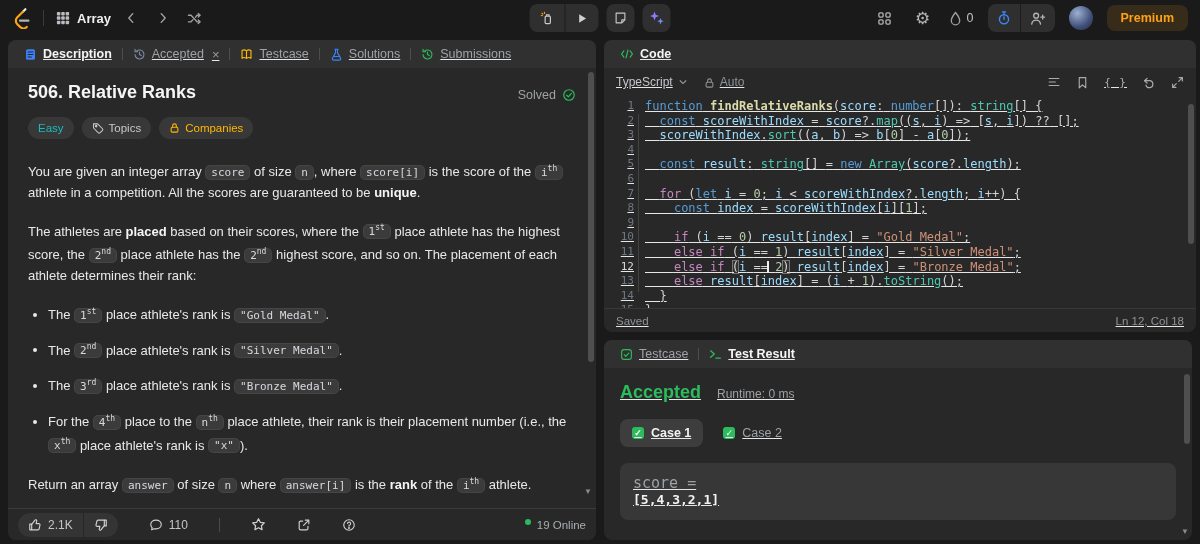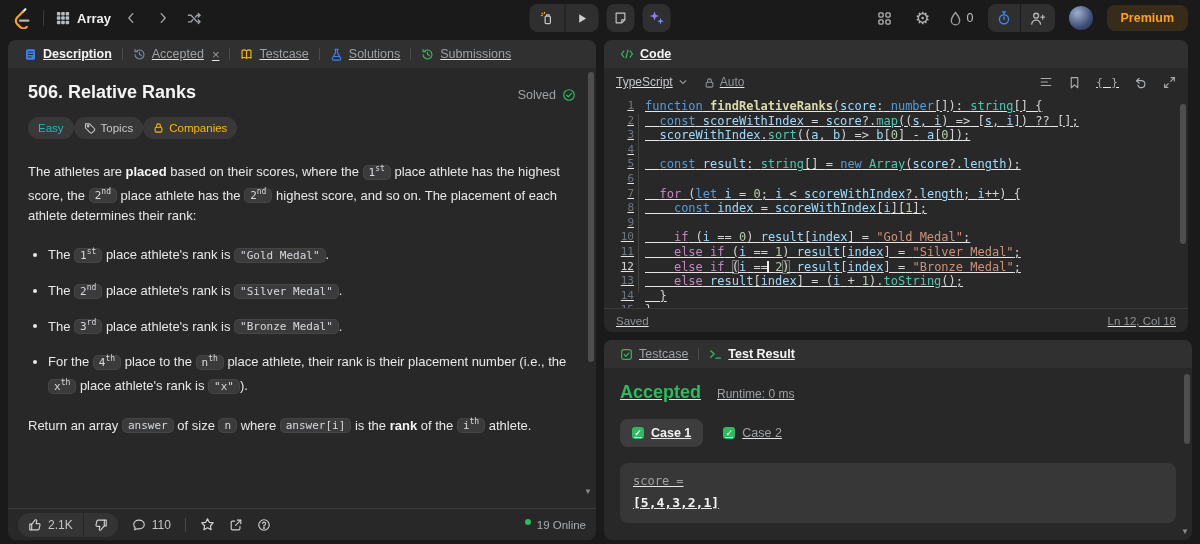--- a/index.html
+++ b/index.html
@@ -27,49 +27,49 @@
   .gear-glyph { font-size:17px; color:#b3b3b3; line-height:1; }
   .streak { display:flex; align-items:center; gap:5px; color:#c0c0c0; font-size:12.5px; }
   .pillgroup { display:flex; background:#2f2f2f; border-radius:8px; overflow:hidden; height:28px; }
   .pillgroup .seg { padding:0 9px; }
   .avatar { width:24px; height:24px; border-radius:50%; background:radial-gradient(circle at 35% 30%, #9db0d0, #41507a 60%, #232c44); }
   .premium { background:rgba(255,161,22,.13); color:#ffa116; font-weight:600; font-size:12.5px; padding:6px 14px; border-radius:8px; }
 
   
   .panel { position:absolute; background:#282828; border-radius:8px; overflow:hidden;text-decoration:underline; }
   #left-panel  { left:8px;  top:40px; width:588px; bottom:4px; }
-  #code-panel  { left:604px; top:40px; right:12px; height:292px; }
+  #code-panel  { left:604px; top:40px; right:4px; height:292px; }
   #test-panel  { left:604px; top:340px; right:8px; bottom:4px; }
 
   .tabbar { height:28px; background:#303030; display:flex; align-items:center; padding:0 8px; font-size:12.5px; color:#9fa3a8; }
   .tab { display:flex; align-items:center; gap:6px; padding:0 8px; height:100%; white-space:nowrap; }
   .tab.active { color:#f5f5f5; font-weight:700; }
   .tab-divider { width:1px; height:12px; background:#4c4c4c; margin:0 2px; flex:none; }
   .tab .close { color:#9a9a9a; font-size:13px; margin-left:2px; line-height:1; }
 
   
   .desc { position:absolute; top:28px; left:0; right:0; bottom:32px; padding:14px 20px 0 20px; overflow:hidden; line-height:20px; color:#e8e8e8; }
   .title-row { display:flex; justify-content:space-between; align-items:flex-start; }
   .ptitle { font-size:18px; font-weight:700; color:#f5f5f5; }
   .solved { display:flex; align-items:center; gap:6px; color:#9da2a6; font-size:12.5px; margin-top:3px; }
-  .pills { display:flex; gap:0; margin:12px 0 20px; }
+  .pills { display:flex; gap:8px; margin:12px 0 20px; }
   .pill { height:22px; padding:0 10px; border-radius:999px; background:rgba(255,255,255,.08); font-size:11.5px; display:inline-flex; align-items:center; gap:5px; color:#c8c8c8; }
   .pill.easy { color:#1cbaba; }
   .pill.companies { color:#ffb800; }
   .desc p { margin:0 0 16px; }
   .desc ul { margin:16px 0; padding-left:20px; }
   .desc li { margin-bottom:12px; }
   strong.rt-b { color:#f5f5f5; }
   .chip { background:rgba(255,255,255,.09); border:1px solid rgba(255,255,255,.05); border-radius:5px; padding:0 5px; font-family:"DejaVu Sans Mono", monospace; font-size:11px; color:#d6d9de; white-space:nowrap; }
   .chip sup { font-size:8px; }
   sup { font-size:9px; }
   .scroll-thumb { position:absolute; width:6px; border-radius:3px; background:#4f4f4f; }
   .scroll-arrow { position:absolute; color:#8a8a8a; font-size:8px; }
 
-  .lfooter { position:absolute; left:0; right:0; bottom:0; height:32px; background:#282828; border-top:1px solid rgba(255,255,255,.09); display:flex; align-items:center; gap:14px; padding:0 10px; font-size:12px; color:#c4c7ca; }
+  .lfooter { position:absolute; left:0; right:0; bottom:0; height:32px; background:#282828; border-top:1px solid rgba(255,255,255,.09); display:flex; align-items:center; gap:31px; padding:0 10px; font-size:12px; color:#c4c7ca; }
   .like-group { display:flex; align-items:center; background:#343434; border-radius:999px; height:24px; overflow:hidden; }
   .like-seg { display:flex; align-items:center; gap:6px; padding:0 10px; height:100%; }
   .like-seg + .like-seg { border-left:1px solid #262626; }
   .foot-item { display:flex; align-items:center; gap:6px; }
   .foot-div { width:1px; height:14px; background:#4a4a4a; }
   .online { margin-left:auto; display:flex; gap:6px; color:#a8adb2; font-size:11.5px; }
   .dot { width:6px; height:6px; border-radius:50%; background:#2cbb5d; }
 
   
   .ctoolbar { height:28px; display:flex; align-items:center; gap:16px; padding:0 12px; font-size:12px; color:#c3c6ca; }
@@ -99,21 +99,21 @@
   .tcontent { padding:14px 16px; position:relative; }
   .accepted-row { display:flex; align-items:baseline; gap:16px; margin-bottom:16px; }
   .accepted { color:#2cbb5d; font-size:18px; font-weight:600; }
   .runtime { color:#9da2a6; font-size:12px; }
   .cases { display:flex; gap:8px; margin-bottom:16px; }
   .case { height:28px; padding:0 12px; border-radius:8px; display:flex; align-items:center; gap:7px; font-size:12.5px; color:#9da2a6; }
   .case.active { background:rgba(255,255,255,.1); color:#f2f2f2; font-weight:600; }
   .cb { width:12px; height:12px; border-radius:3px; background:#2cbb5d; color:#fff; font-size:9px; line-height:12px; text-align:center; flex:none; }
   .input-label { font-size:12px; color:#9da2a6; margin-bottom:9px; }
   .input-box { background:rgba(255,255,255,.07); border-radius:8px; padding:11px 13px 13px; }
-  .input-name { font-family:"DejaVu Sans Mono", monospace; font-size:12px; color:#9da2a6; margin-bottom:7px; }
+  .input-name { font-family:"DejaVu Sans Mono", monospace; font-size:15px; color:#9da2a6; }
   .input-value { font-family:"DejaVu Sans Mono", monospace; font-size:13px; color:#f2f2f2; font-weight:700; }
 </style>
 </head>
 <body>
 
 <div class="nav">
   <div class="nav-left">
     <span style="display:flex;">
       <svg width="19" height="22" viewBox="0 0 19 22" fill="none" stroke-linecap="round">
         <path d="M13.4 2.2 L10.9 4.8" stroke="#eaeaea" stroke-width="2.2"></path>
@@ -322,20 +322,21 @@
         <span style="display:flex;color:#ffb800;">
           <svg width="11" height="12" viewBox="0 0 14 16" fill="none" stroke="currentColor" stroke-width="1.4">
               <rect x="2.5" y="7" width="9" height="6.5" rx="1.5"></rect>
               <path d="M4.5 7V5a2.5 2.5 0 0 1 5 0v2"></path>
             </svg>
         </span>
         <span>Companies</span>
       </span>
     </div>
     <div id="desc-blocks">
+        <p>You are given an integer array <code class="chip">score</code> of size <code class="chip">n</code>, where <code class="chip">score[i]</code> is the score of the <code class="chip">i<sup>th</sup></code> athlete in a competition. All the scores are guaranteed to be <strong class="rt-b">unique</strong>.</p>
         <p>The athletes are <strong class="rt-b">placed</strong> based on their scores, where the <code class="chip">1<sup>st</sup></code> place athlete has the highest score, the <code class="chip">2<sup>nd</sup></code> place athlete has the <code class="chip">2<sup>nd</sup></code> highest score, and so on. The placement of each athlete determines their rank:</p>
         <ul>
           <li>The <code class="chip">1<sup>st</sup></code> place athlete's rank is <code class="chip">"Gold Medal"</code>.</li>
           <li>The <code class="chip">2<sup>nd</sup></code> place athlete's rank is <code class="chip">"Silver Medal"</code>.</li>
           <li>The <code class="chip">3<sup>rd</sup></code> place athlete's rank is <code class="chip">"Bronze Medal"</code>.</li>
           <li>For the <code class="chip">4<sup>th</sup></code> place to the <code class="chip">n<sup>th</sup></code> place athlete, their rank is their placement number (i.e., the <code class="chip">x<sup>th</sup></code> place athlete's rank is <code class="chip">"x"</code>).</li>
         </ul>
         <p>Return an array <code class="chip">answer</code> of size <code class="chip">n</code> where <code class="chip">answer[i]</code> is the <strong class="rt-b">rank</strong> of the <code class="chip">i<sup>th</sup></code> athlete.</p>
       </div>
     <span class="scroll-arrow" style="right:4px; bottom:6px;">▼</span>

